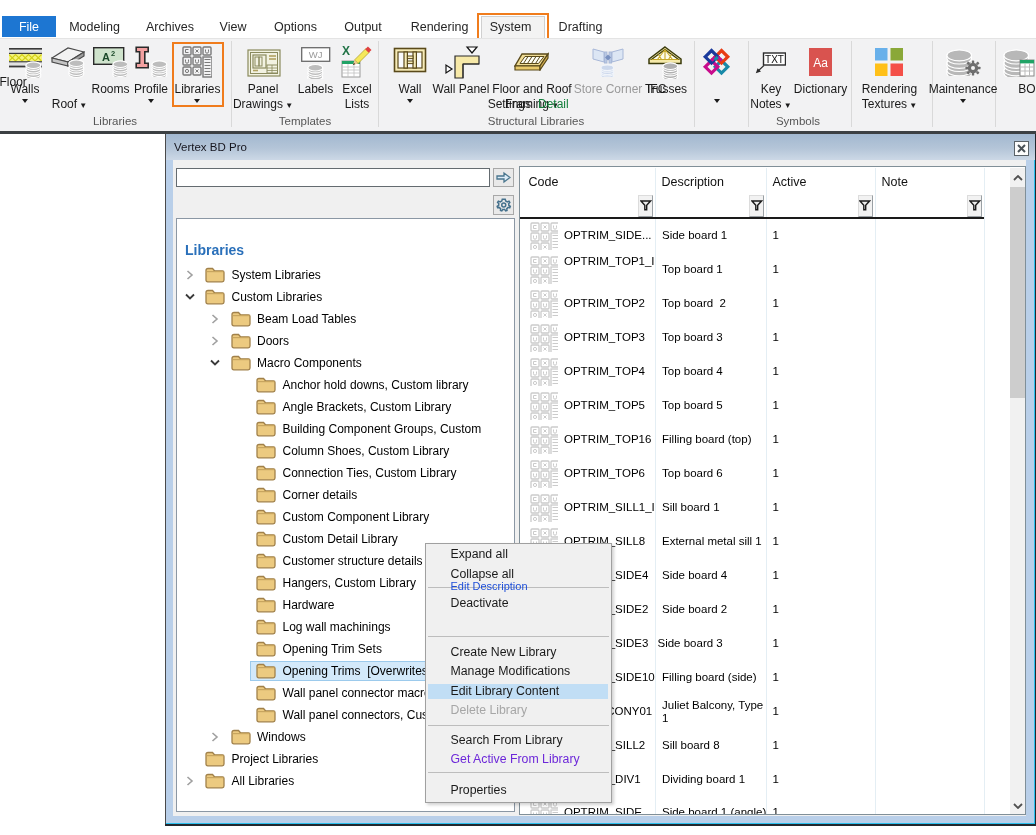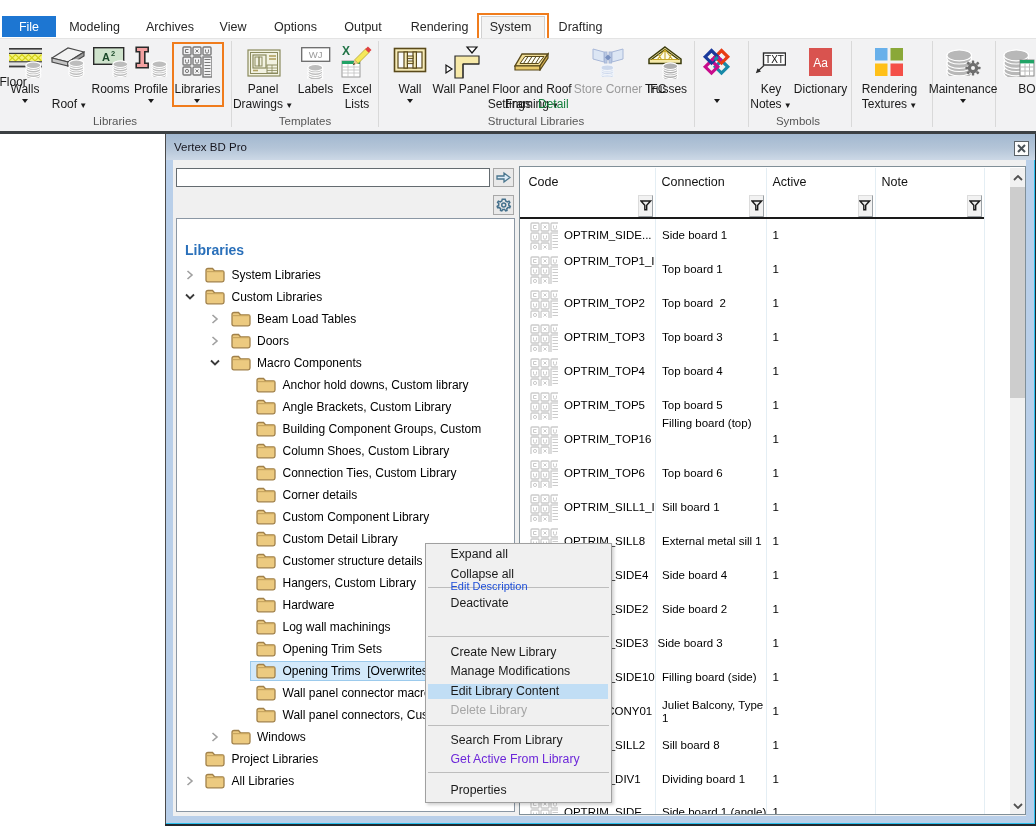--- a/index.html
+++ b/index.html
@@ -456,21 +456,21 @@
     <path d="M1 3.5 Q1 1.5 3 1.5 L7.5 1.5 L9.5 3.8 L17.5 3.8 Q19 3.8 19 5.5 L19 13 Q19 14.8 17.2 14.8 L2.8 14.8 Q1 14.8 1 13 Z" fill="#ecca80" stroke="#a1814a" stroke-width="1.3"></path>
     <path d="M1.6 4.6 L18.4 4.6" stroke="#c8a55e" stroke-width="1.2"></path>
   </svg>
 <div class="txt" style="left:231.5px;top:774px;font-size:12px;color:#000">All Libraries</div>
 <div class="abs" style="left:518.5px;top:166px;width:507px;height:648.5px;background:#fff;border:1px solid #808f98;overflow:hidden">
 <div class="abs" style="left:135.5px;top:1px;width:1px;height:646px;background:#e4eef4"></div>
 <div class="abs" style="left:246.5px;top:1px;width:1px;height:646px;background:#e4eef4"></div>
 <div class="abs" style="left:355.0px;top:1px;width:1px;height:646px;background:#e4eef4"></div>
 <div class="abs" style="left:464.5px;top:1px;width:1px;height:646px;background:#e4eef4"></div>
 <div class="txt" style="left:9.0px;top:8px;font-size:12.5px;color:#111">Code</div>
-<div class="txt" style="left:142.0px;top:8px;font-size:12.5px;color:#111">Connection</div>
+<div class="txt" style="left:142.0px;top:8px;font-size:12.5px;color:#111">Description</div>
 <div class="txt" style="left:253.0px;top:8px;font-size:12.5px;color:#111">Active</div>
 <div class="txt" style="left:362.0px;top:8px;font-size:12.5px;color:#111">Note</div>
 <div class="abs" style="left:118.5px;top:28px;width:15px;height:22px;background:#f2f2f2;border:1px solid #dcdcdc;border-right:1px solid #9aa0a4;border-bottom:1px solid #9aa0a4"></div>
 <svg class="abs" style="left:120.0px;top:33px" width="12" height="11" viewBox="0 0 12 11" xmlns="http://www.w3.org/2000/svg">
       <path d="M1 1 h9.5 l-3.8 4.2 v4.6 h-1.9 v-4.6 Z" fill="#ececec" stroke="#1a1a1a" stroke-width="1.4"></path>
     </svg>
 <div class="abs" style="left:229.5px;top:28px;width:15px;height:22px;background:#f2f2f2;border:1px solid #dcdcdc;border-right:1px solid #9aa0a4;border-bottom:1px solid #9aa0a4"></div>
 <svg class="abs" style="left:231.0px;top:33px" width="12" height="11" viewBox="0 0 12 11" xmlns="http://www.w3.org/2000/svg">
       <path d="M1 1 h9.5 l-3.8 4.2 v4.6 h-1.9 v-4.6 Z" fill="#ececec" stroke="#1a1a1a" stroke-width="1.4"></path>
     </svg>
@@ -656,21 +656,21 @@
       <path d="M13.5 23.5 l3 3 M16.5 23.5 l-3 3" stroke="#cbcbcb" stroke-width="1.0" fill="none"></path>
       <rect x="21" y="11" width="9" height="20" fill="none" stroke="#cbcbcb" stroke-width="1.3"></rect>
       <line x1="22.5" y1="13.5" x2="28.5" y2="13.5" stroke="#cbcbcb" stroke-width="1.0"></line>
       <line x1="22.5" y1="16.5" x2="28.5" y2="16.5" stroke="#cbcbcb" stroke-width="1.0"></line>
       <line x1="22.5" y1="19.5" x2="28.5" y2="19.5" stroke="#cbcbcb" stroke-width="1.0"></line>
       <line x1="22.5" y1="22.5" x2="28.5" y2="22.5" stroke="#cbcbcb" stroke-width="1.0"></line>
       <line x1="22.5" y1="25.5" x2="28.5" y2="25.5" stroke="#cbcbcb" stroke-width="1.0"></line>
       <line x1="22.5" y1="28.5" x2="28.5" y2="28.5" stroke="#cbcbcb" stroke-width="1.0"></line>
     </svg>
 <div class="txt" style="left:44.5px;top:266px;font-size:11.5px;color:#000">OPTRIM_TOP16</div>
-<div class="txt" style="left:142.5px;top:250px;font-size:11.5px;color:#000">Filling board (top)</div>
+<div class="txt" style="left:142.5px;top:266px;font-size:11.5px;color:#000">Filling board (top)</div>
 <div class="txt" style="left:253.0px;top:266px;font-size:11.5px;color:#000">1</div>
 <svg class="abs" style="left:10.5px;top:293px;" width="28" height="28" viewBox="0 0 28 28" xmlns="http://www.w3.org/2000/svg">
       <rect x="1" y="1" width="8" height="8" rx="1" fill="none" stroke="#cbcbcb" stroke-width="1.3"></rect>
       <path d="M6.5 3.5 h-3 v3 h3" stroke="#cbcbcb" stroke-width="1.0" fill="none"></path>
       <rect x="11" y="1" width="8" height="8" rx="1" fill="none" stroke="#cbcbcb" stroke-width="1.3"></rect>
       <path d="M13.5 3.5 l3 3 M16.5 3.5 l-3 3" stroke="#cbcbcb" stroke-width="1.0" fill="none"></path>
       <rect x="21" y="1" width="8" height="8" rx="1" fill="none" stroke="#cbcbcb" stroke-width="1.3"></rect>
       <path d="M23.5 3.5 v2.2 a1.5 1.5 0 0 0 3 0 v-2.2" stroke="#cbcbcb" stroke-width="1.0" fill="none"></path>
       <rect x="1" y="11" width="8" height="8" rx="1" fill="none" stroke="#cbcbcb" stroke-width="1.3"></rect>
       <path d="M3.5 13.5 v2.2 a1.5 1.5 0 0 0 3 0 v-2.2" stroke="#cbcbcb" stroke-width="1.0" fill="none"></path>

